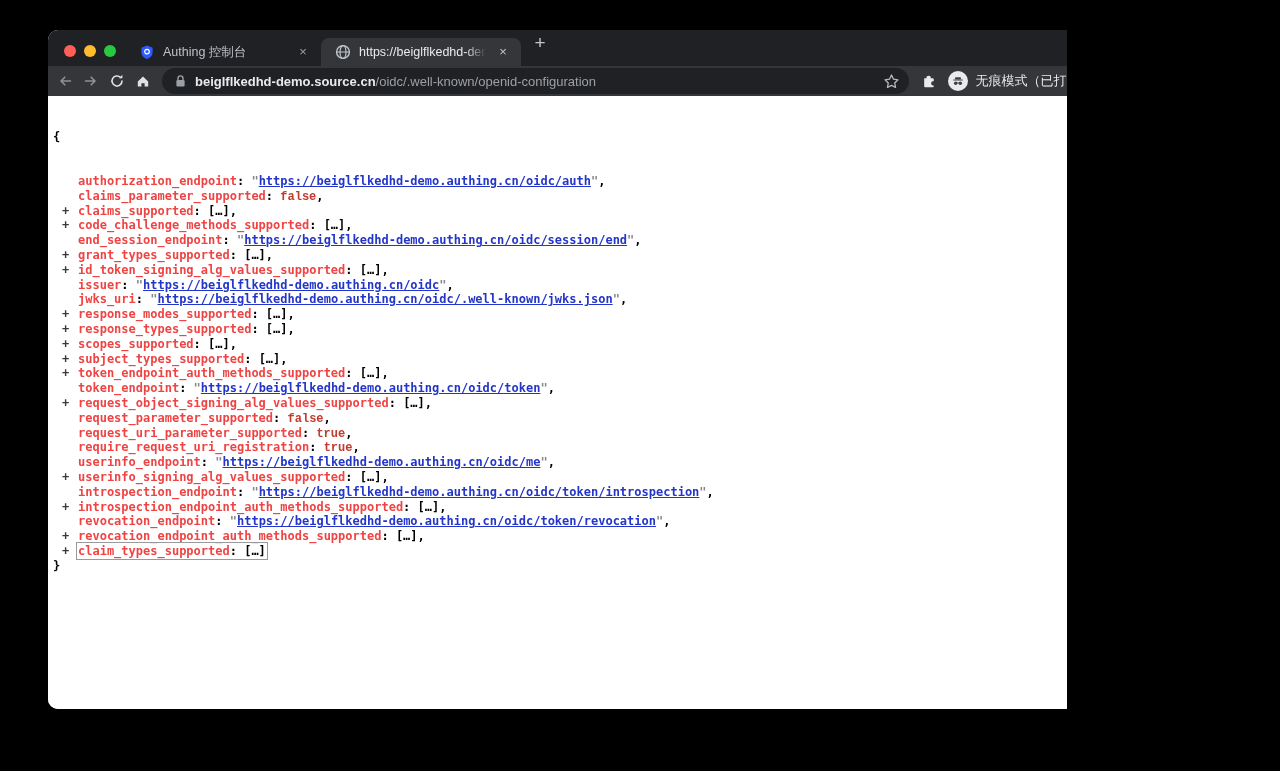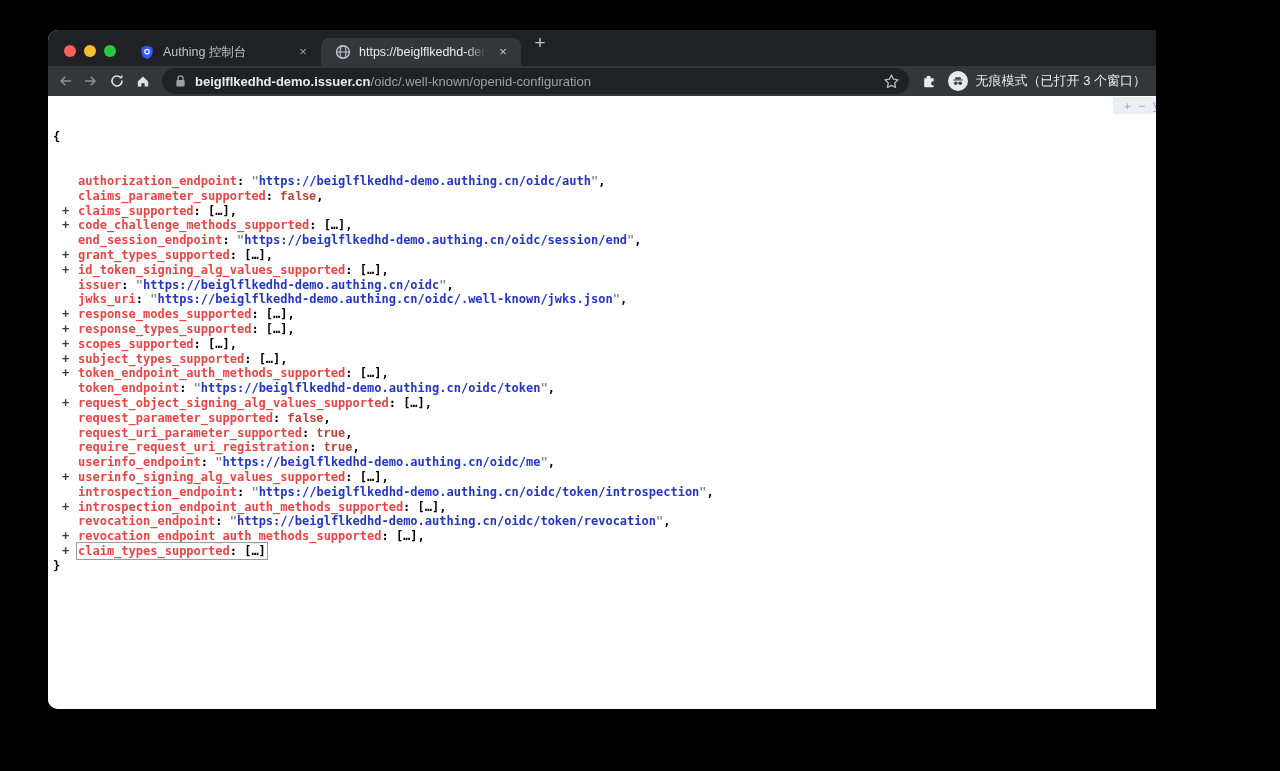--- a/index.html
+++ b/index.html
@@ -1,17 +1,17 @@
 <!DOCTYPE html>
 <html><head>
 <meta charset="utf-8">
 <style>
   * { margin:0; padding:0; box-sizing:border-box; }
   body { background:#000; font-family:"Liberation Sans", sans-serif; }
-  .stage { position:relative; width:1156px; height:771px; background:#000; overflow:hidden; }
+  .stage { position:relative; width:1067px; height:771px; background:#000; overflow:hidden; }
   .window { position:absolute; left:48px; top:30px; width:1184px; height:679px;
             border-radius:10px; overflow:hidden; background:#fff; }
 
   
   .tabstrip { position:relative; height:36px; background:#202124; }
   .lights { position:absolute; left:16px; top:15px; display:flex; gap:8px; }
   .light { width:12px; height:12px; border-radius:50%; }
   .light.red { background:#ff5f57; }
   .light.yellow { background:#febc2e; }
   .light.green { background:#28c840; }
@@ -60,21 +60,21 @@
   .jv-btn { color:#b4b4c6; font-weight:bold; }
   .jv-link { color:#9c9cd8; text-decoration:underline; }
 
   .json { padding:4px 0 0 5px; font-family:"DejaVu Sans Mono","Liberation Mono",monospace;
           font-weight:bold; font-size:12px; line-height:14.8px; color:#000; white-space:pre; }
   .jline { height:14.8px; }
   .gut { display:inline-block; width:25px; text-indent:9px; color:#3a3a3a; }
   .k { color:#ef4444; }
   .p { color:#000; }
   .q { color:#878787; }
-  .lnk { color:#2336c9; cursor:pointer; }
+  .lnk { color:#2336c9; text-decoration:underline; cursor:pointer; }
   .bool { color:#c23b2e;font-family:Liberation Mono, monospace; }
   .arr { color:#000; }
   .focus { outline:1px solid #9a9a9a; outline-offset:1px; }
 
   svg { display:block; }
 </style>
 </head>
 <body>
 
 <div class="stage">
@@ -138,21 +138,21 @@
           </svg>
       </span>
 
       <div class="omnibox">
         <span>
           <svg width="13" height="14" viewBox="0 0 13 14">
             <rect x="2.4" y="6" width="8.2" height="6.4" rx="1.2" fill="#9aa0a6"></rect>
             <path d="M4 6V4.4a2.5 2.5 0 0 1 5 0V6" fill="none" stroke="#9aa0a6" stroke-width="1.4"></path>
           </svg>
         </span>
-        <span class="url"><span class="domain">beiglflkedhd-demo.issuer.cn</span><span class="path">/oidc/.well-known/openid-configuration</span></span>
+        <span class="url"><span class="domain">beiglflkedhd-demo.source.cn</span><span class="path">/oidc/.well-known/openid-configuration</span></span>
         <span class="omni-spacer"></span>
         <span>
           <svg width="17" height="17" viewBox="0 0 16 16">
               <path d="M8 1.9l1.9 3.9 4.2.6-3.1 3 .8 4.2L8 11.6l-3.8 2 .8-4.2-3.1-3 4.2-.6z" fill="none" stroke="#b6babf" stroke-width="1.2" stroke-linejoin="round"></path>
             </svg>
         </span>
       </div>
 
       <div class="right-cluster">
         <span>

